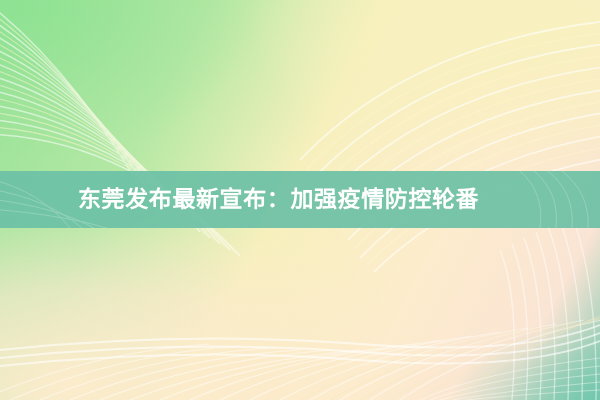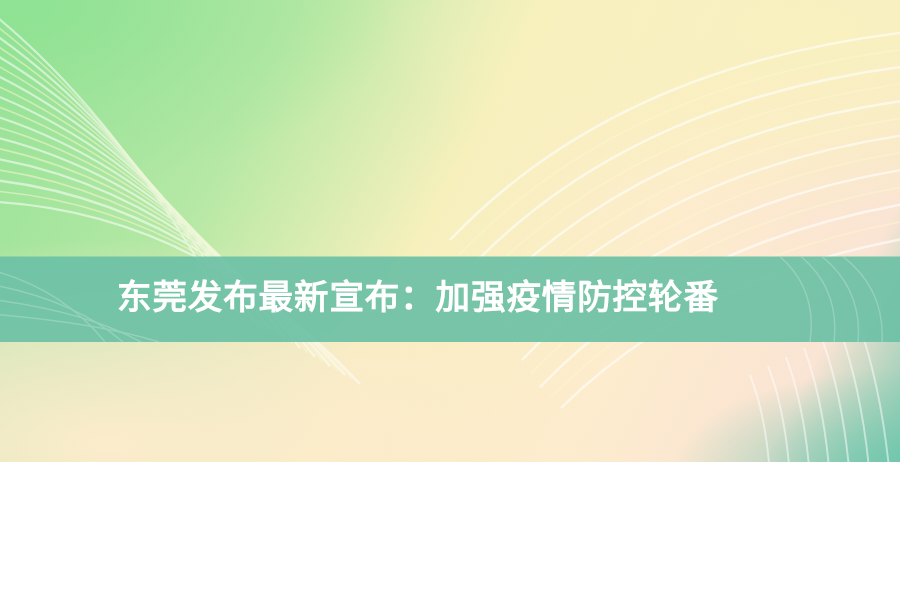--- a/index.html
+++ b/index.html
@@ -102,21 +102,21 @@
     font-size: 23px;
     font-weight: 700;
     letter-spacing: 0.6px;
     line-height: 1;
     white-space: nowrap;
   }
 </style>
 </head>
 <body>
 
-<div id="banner" style="--c0: #96e296; --c1: #b4e8a4; --c2: #f7f0bd; --c3: #fdeccd; --c4: #fae4d4; --c5: #7ec9b0; width: 600px; height: 308px;">
+<div id="banner" style="--c0: #96e296; --c1: #b4e8a4; --c2: #f7f0bd; --c3: #fdeccd; --c4: #fae4d4; --c5: #7ec9b0; width: 600px; height: 400px;">
 
   <div class="bg-base"></div>
   <div class="bg-wash-tl"></div>
   <div class="bg-wash-tr"></div>
   <div class="bg-wash-bl"></div>
   <div class="bg-wash-br"></div>
 
   <div class="arcs">
     <svg viewBox="0 0 600 400" xmlns="http://www.w3.org/2000/svg" aria-hidden="true">
       <defs>

